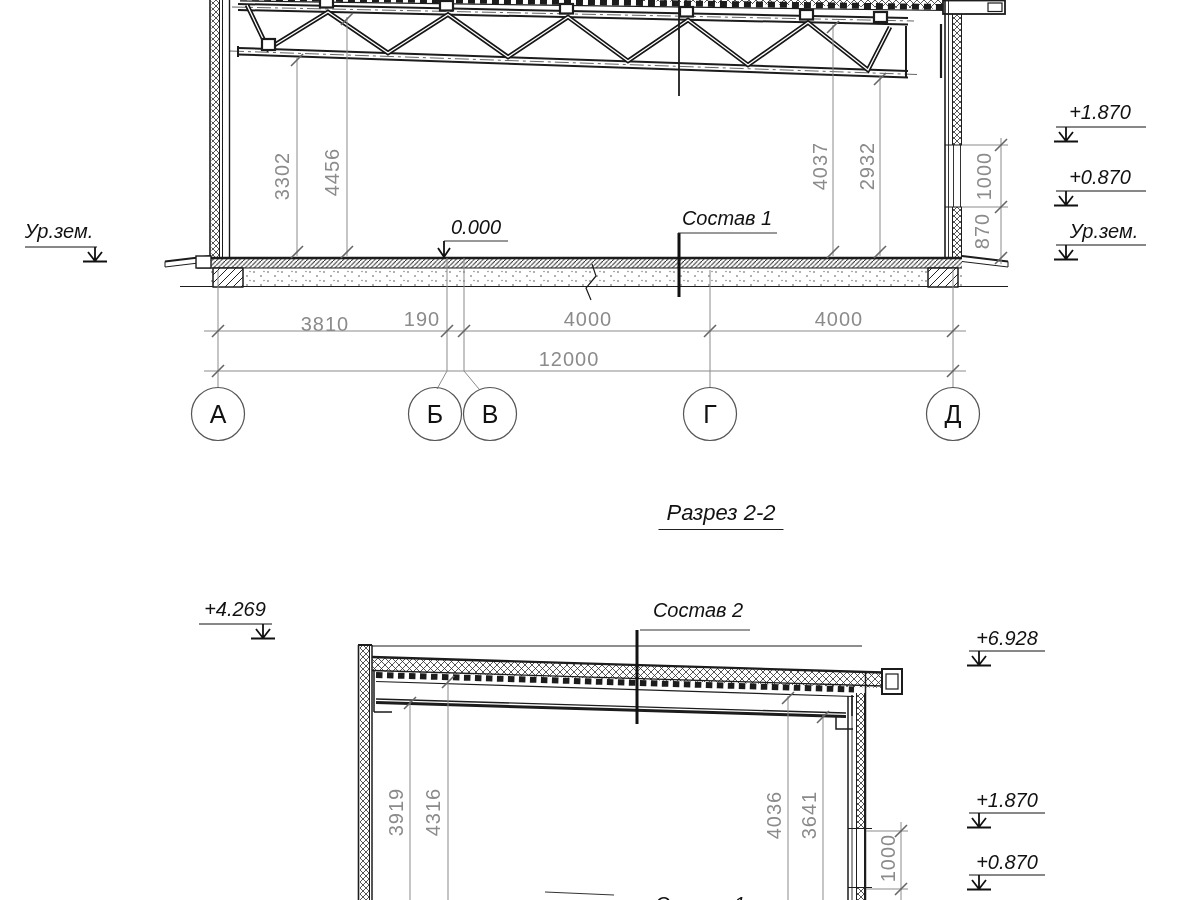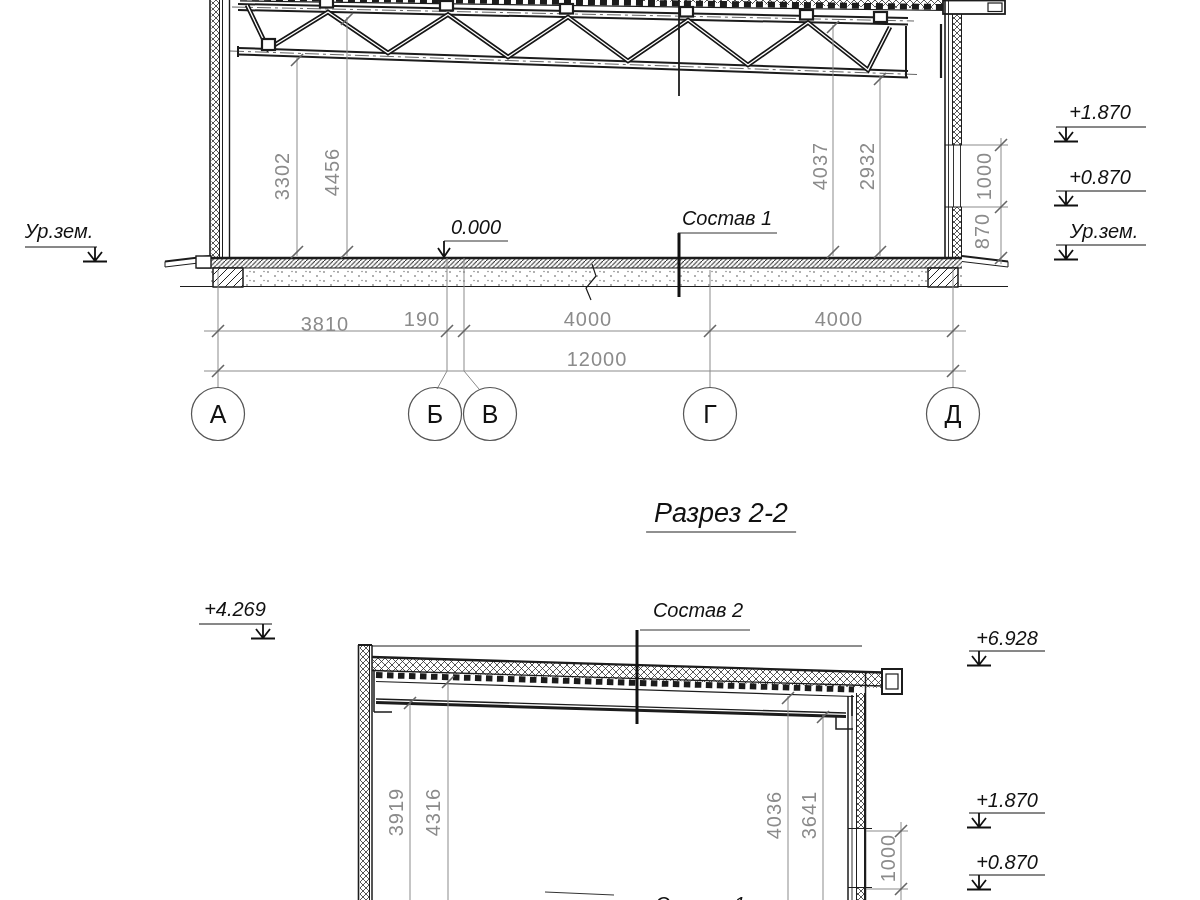--- a/index.html
+++ b/index.html
@@ -5,21 +5,21 @@
   html,body{margin:0;padding:0;background:#fff;}
   .page{position:relative;width:1200px;height:900px;background:#ffffff;overflow:hidden;
         font-family:"Liberation Sans",sans-serif;}
   .page svg{position:absolute;left:0;top:0;}
   .lb{position:absolute;white-space:nowrap;color:#1b1b1b;font-size:20px;
       transform:translate(-50%,-50%);line-height:1;}
   .lb.rot{transform:translate(-50%,-50%) rotate(-90deg);}
   .lb.dim{color:#8b8b8b;letter-spacing:1px;}
   .lb.axis{font-size:25px;color:#111;}
   .lb.blk{color:#111;font-style:italic;}
-  .lb.title{font-size:27px;font-style:italic;color:#111;
+  .lb.title{font-size:22px;font-style:italic;color:#111;
             border-bottom:1.6px solid #222;padding:0 8px 5px;}
 </style>
 </head>
 <body>
 
 <div class="page">
 
 <svg width="1200" height="900" viewBox="0 0 1200 900">
   <defs>
     <pattern id="ins" width="6" height="6" patternUnits="userSpaceOnUse">
@@ -264,21 +264,21 @@
 <div class="lb blk" style="left:1100px;top:177px">+0.870</div>
 <div class="lb blk" style="left:1104px;top:231px">Ур.зем.</div>
 <div class="lb blk" style="left:59px;top:231px">Ур.зем.</div>
 <div class="lb blk" style="left:476px;top:227px">0.000</div>
 <div class="lb blk" style="left:727px;top:218px">Состав 1</div>
 
 <div class="lb dim" style="left:325px;top:324px">3810</div>
 <div class="lb dim" style="left:422px;top:319px">190</div>
 <div class="lb dim" style="left:588px;top:319px">4000</div>
 <div class="lb dim" style="left:839px;top:319px">4000</div>
-<div class="lb dim" style="left:597px;top:359px">12000</div>
+<div class="lb dim" style="left:569px;top:359px">12000</div>
 
 <div class="lb axis" style="left:218px;top:414px">А</div>
 <div class="lb axis" style="left:435px;top:414px">Б</div>
 <div class="lb axis" style="left:490px;top:414px">В</div>
 <div class="lb axis" style="left:710px;top:414px">Г</div>
 <div class="lb axis" style="left:953px;top:414px">Д</div>
 
 <div class="lb title" style="left:721px;top:516px">Разрез 2-2</div>
 
 <div class="lb blk" style="left:235px;top:609px">+4.269</div>

